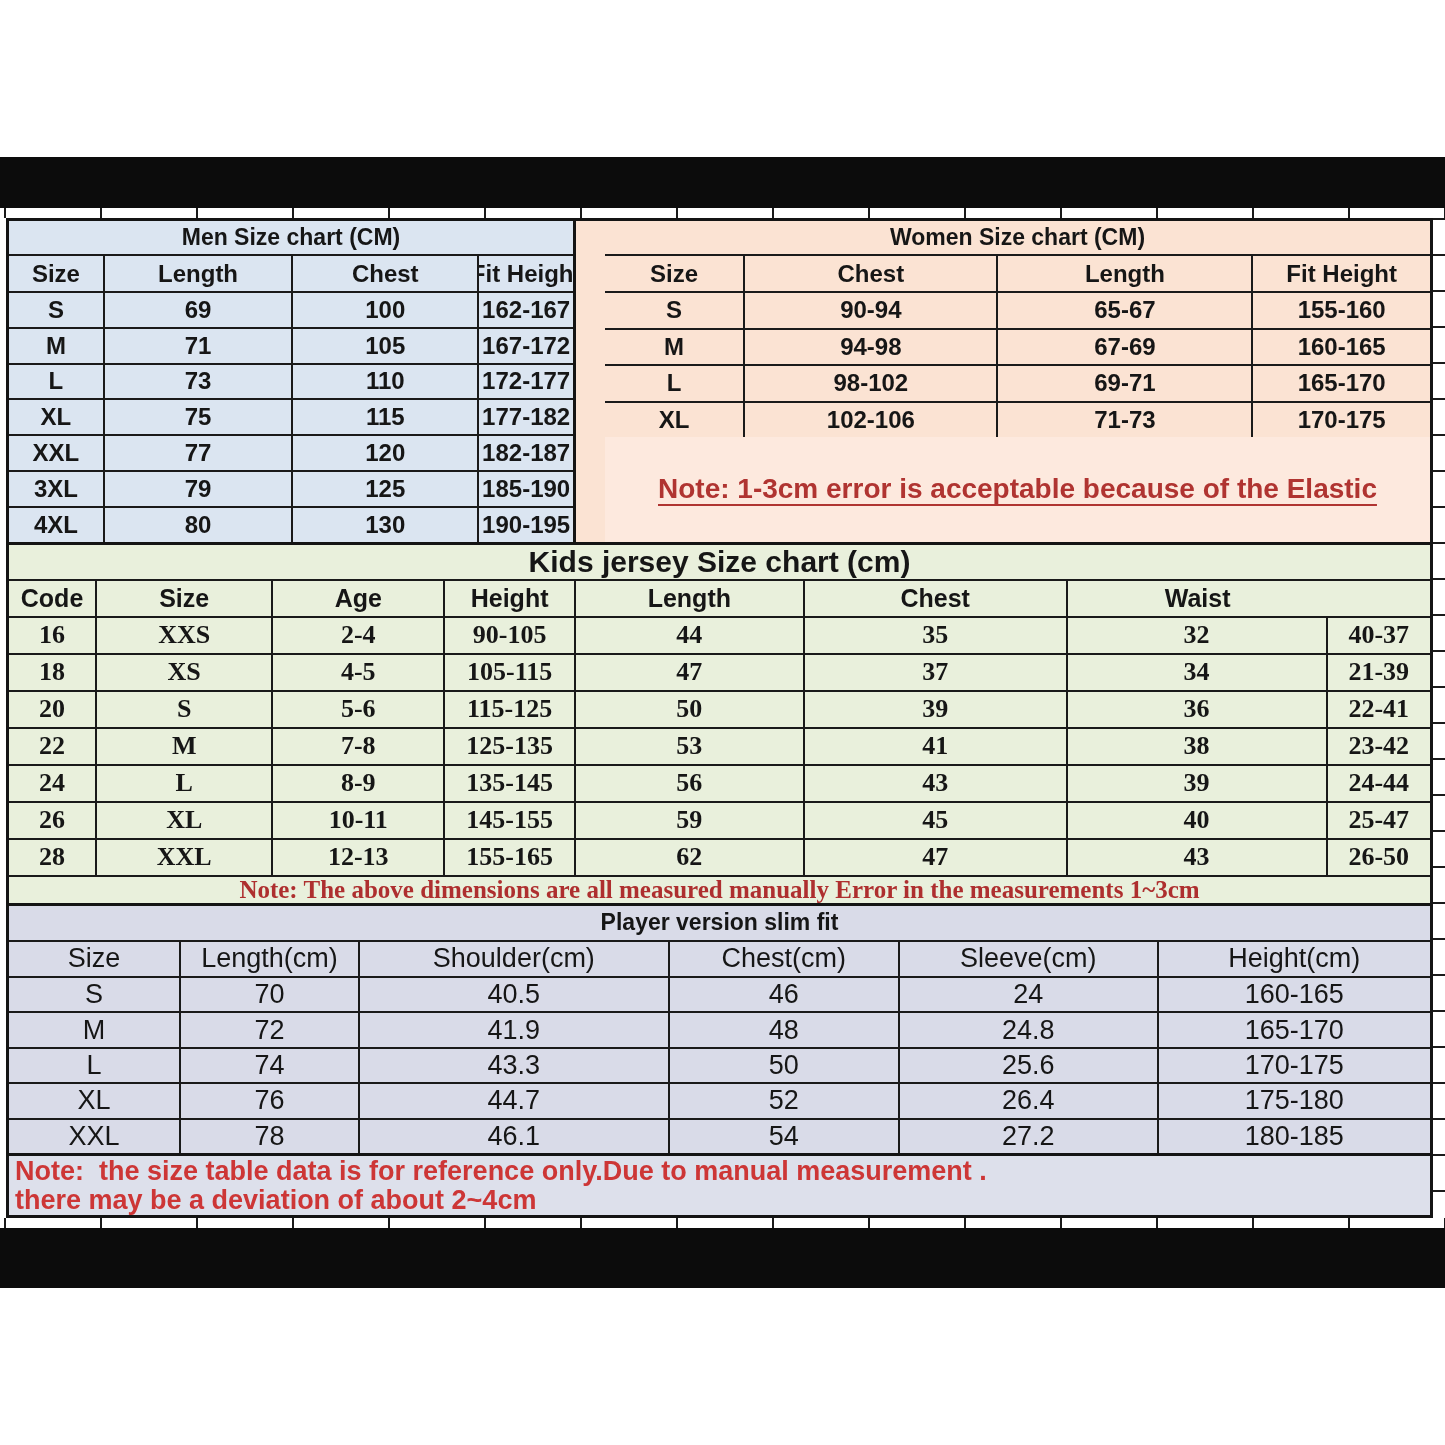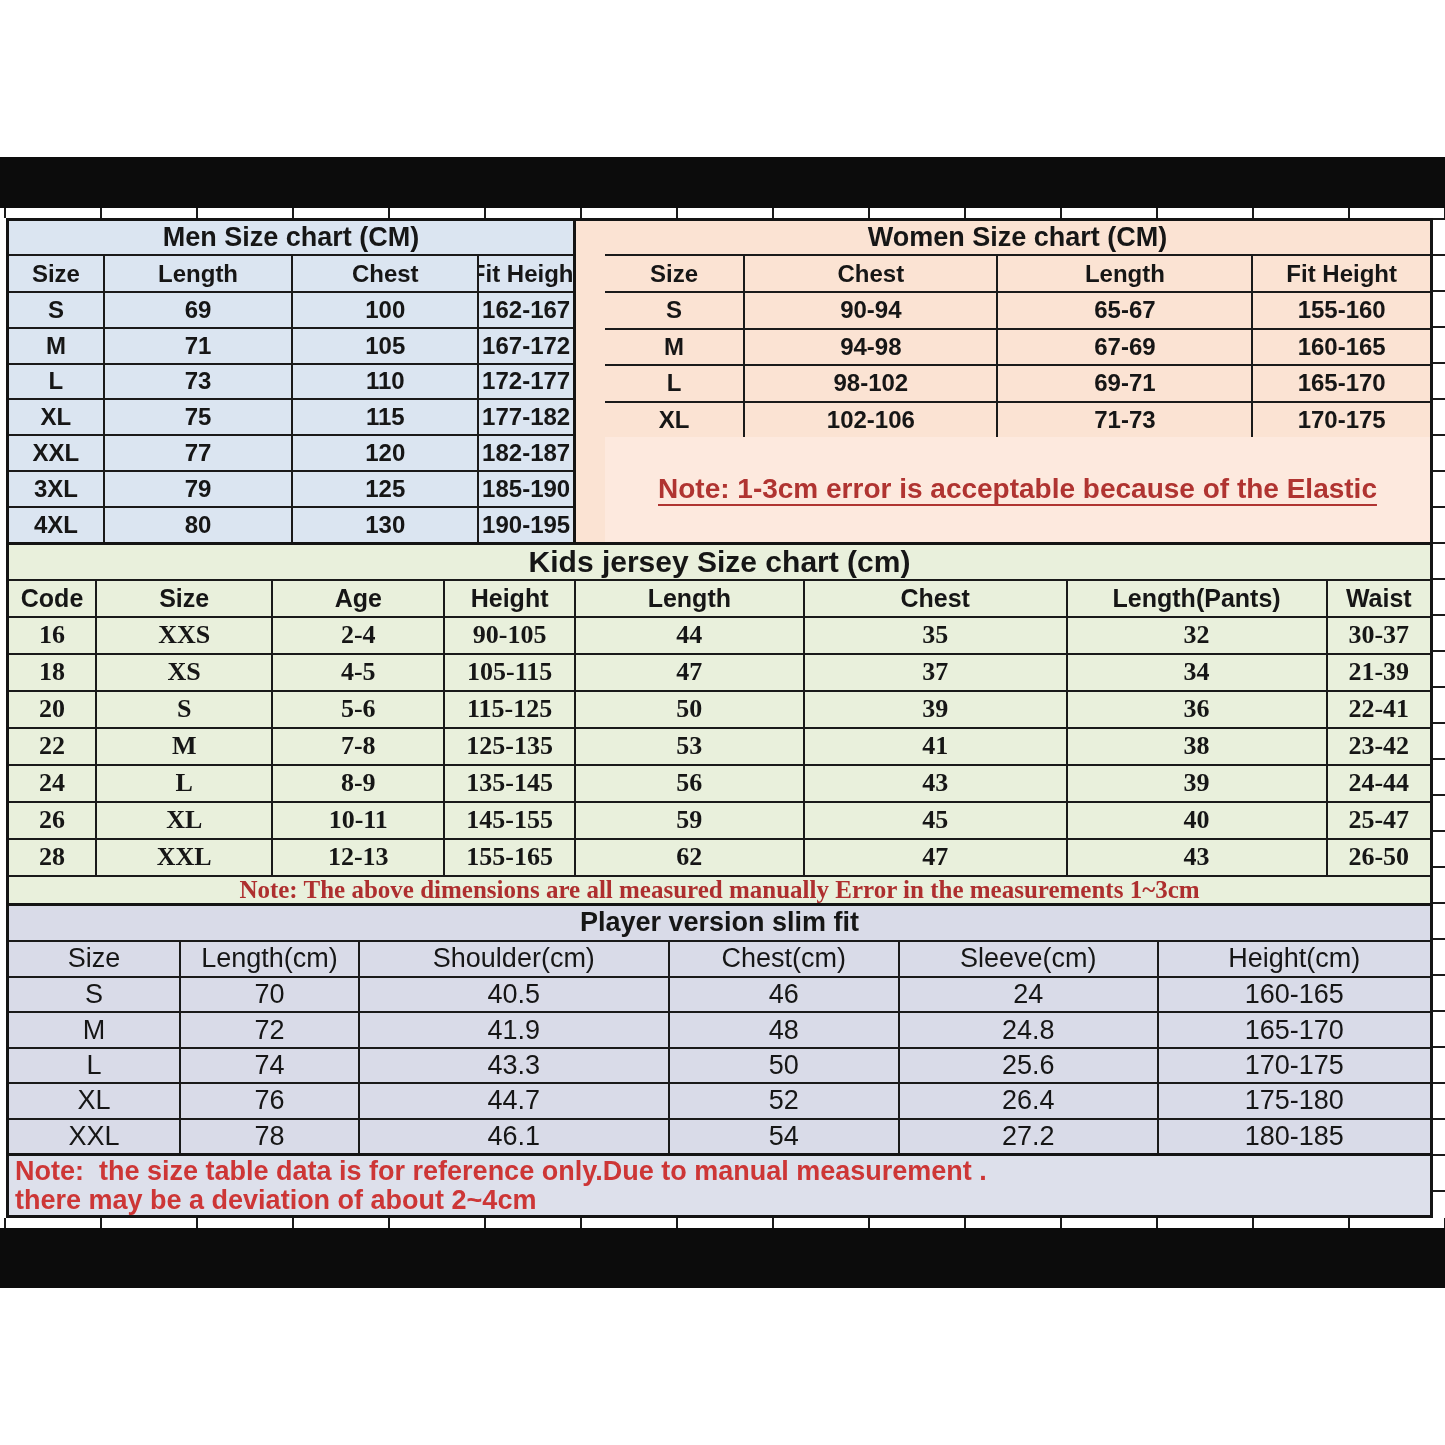--- a/index.html
+++ b/index.html
@@ -18,21 +18,21 @@
     background:repeating-linear-gradient(to bottom,#1a1a1a 0 2px,#ffffff 2px 36px);}
 
   .sheet{position:absolute;left:6px;top:218px;width:1427px;height:1000px;
     border:3px solid #141414;box-sizing:border-box;display:flex;flex-direction:column;background:#fff;}
 
   .top-section{height:323px;display:flex;box-sizing:border-box;}
   .men-table{width:39.9%;box-sizing:border-box;border-right:3px solid #141414;display:flex;flex-direction:column;background:#dbe5f1;}
   .women-table{width:60.1%;box-sizing:border-box;display:flex;flex-direction:column;background:#fbe3d3;padding-left:29px;}
 
   .ttitle{height:35px;box-sizing:border-box;border-bottom:2px solid #1a1a1a;
-    display:flex;align-items:center;justify-content:center;font-size:27px;font-weight:700;}
+    display:flex;align-items:center;justify-content:center;font-size:23px;font-weight:700;}
   .thead{height:37px;}
   .trow{display:flex;box-sizing:border-box;border-bottom:2px solid #1a1a1a;}
   .trow:last-child{border-bottom:none;}
   .thead.trow{border-bottom:2px solid #1a1a1a !important;}
   .tcell{box-sizing:border-box;border-right:2px solid #1a1a1a;display:flex;align-items:center;justify-content:center;
     overflow:hidden;white-space:nowrap;}
   .trow .tcell:last-child{border-right:none;}
   .tbody{display:flex;flex-direction:column;flex:1;min-height:0;}
   .tbody .trow{flex:1;}
 
@@ -199,33 +199,32 @@
 
     <div class="kids-table cols-kids">
       <div class="ttitle">Kids jersey Size chart (cm)</div>
       <div class="trow thead kids-hd">
         <div class="tcell">Code</div>
         <div class="tcell">Size</div>
         <div class="tcell">Age</div>
         <div class="tcell">Height</div>
         <div class="tcell">Length</div>
         <div class="tcell">Chest</div>
-        <div class="tcell">Length(Pants)</div>
         <div class="tcell">Waist</div>
       </div>
       <div class="tbody kids-body">
           <div class="trow">
             <div class="tcell">16</div>
             <div class="tcell">XXS</div>
             <div class="tcell">2-4</div>
             <div class="tcell">90-105</div>
             <div class="tcell">44</div>
             <div class="tcell">35</div>
             <div class="tcell">32</div>
-            <div class="tcell">30-37</div>
+            <div class="tcell">40-37</div>
           </div>
           <div class="trow">
             <div class="tcell">18</div>
             <div class="tcell">XS</div>
             <div class="tcell">4-5</div>
             <div class="tcell">105-115</div>
             <div class="tcell">47</div>
             <div class="tcell">37</div>
             <div class="tcell">34</div>
             <div class="tcell">21-39</div>

